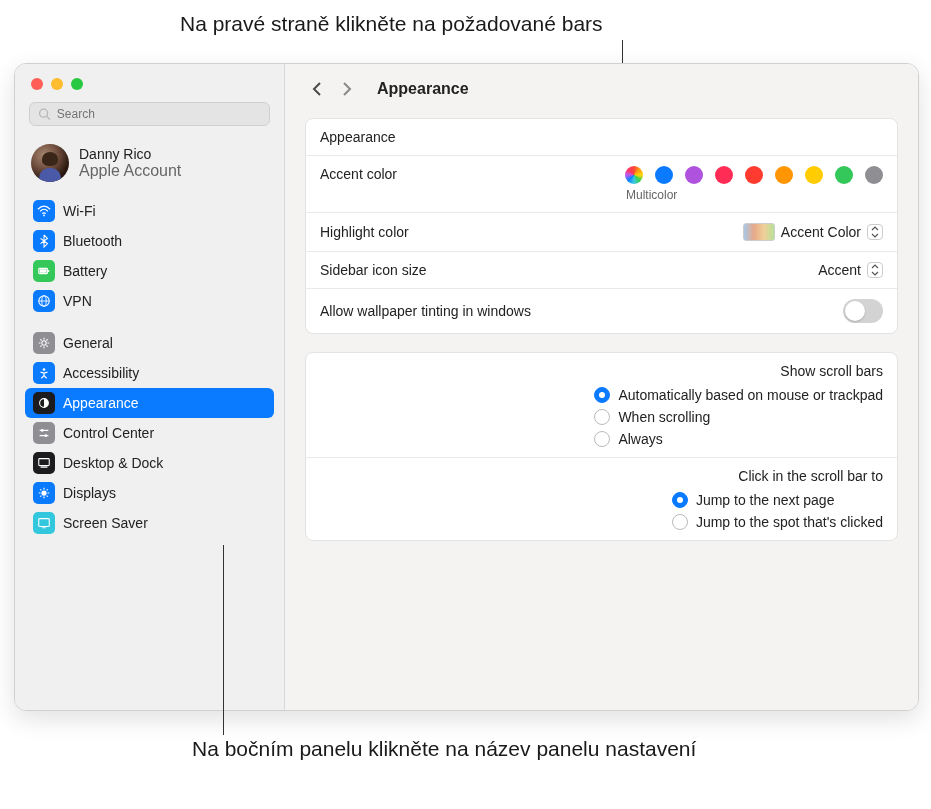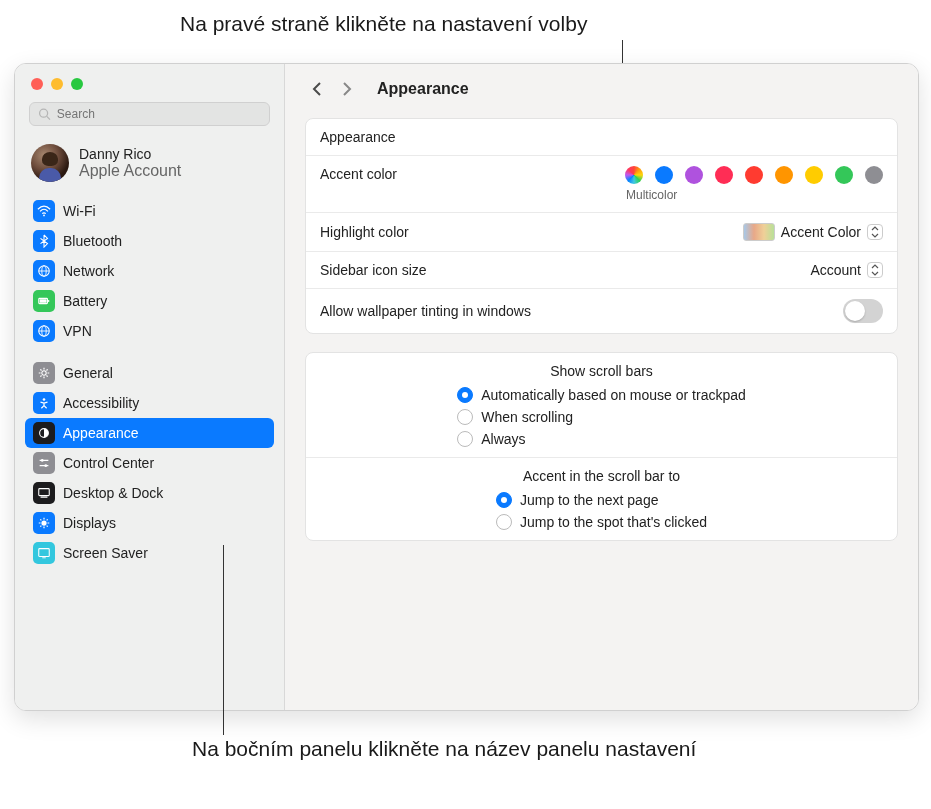--- a/index.html
+++ b/index.html
@@ -202,21 +202,21 @@
   display: flex;
   align-items: center;
   justify-content: space-between;
   padding: 10px 14px;
   border-bottom: 1px solid #eaeaea;
   font-size: 14px;
   color: #222;
 }
 .row:last-child { border-bottom: none; }
 .row-label { flex: 0 0 auto; }
-.row-stack { display: flex; flex-direction: column; align-items: center; gap: 6px; width: 100%; }
+.row-stack { display: flex; flex-direction: column; align-items: flex-end; gap: 6px; width: 100%; }
 .row-stack .row-label { margin-bottom: 2px; }
 
 .appearance-options {
   display: flex;
   gap: 18px;
 }
 .app-opt { display: flex; flex-direction: column; align-items: center; gap: 4px; }
 .app-thumb {
   width: 78px; height: 50px;
   border-radius: 6px;
@@ -314,21 +314,21 @@
   position: absolute;
   top: 4px; left: 4px;
   width: 6px; height: 6px;
   background: #fff;
   border-radius: 50%;
 }
 </style>
 </head>
 <body>
 
-<div class="callout-top">Na pravé straně klikněte na nastavení volby</div>
+<div class="callout-top">Na pravé straně klikněte na požadované bars</div>
 <div class="callout-line-top"></div>
 
 <div class="window">
   <div class="sidebar">
     <div class="traffic-lights">
       <div class="traffic-light tl-red"></div>
       <div class="traffic-light tl-yellow"></div>
       <div class="traffic-light tl-green"></div>
     </div>
     <div class="search-box">
@@ -358,30 +358,20 @@
         </div>
         <div class="sidebar-item">
           <div class="sidebar-icon ic-bluetooth">
               <svg viewBox="0 0 16 16">
                 <path d="M8 1 L12 5 L8 8 L12 11 L8 15 V1 M4 5 L8 8 M4 11 L8 8" fill="none" stroke="#fff" stroke-width="1.2"></path>
               </svg>
             </div>
           <span>Bluetooth</span>
         </div>
         <div class="sidebar-item">
-          <div class="sidebar-icon ic-network">
-              <svg viewBox="0 0 16 16">
-                <circle cx="8" cy="8" r="6" fill="none" stroke="#fff" stroke-width="1.2"></circle>
-                <ellipse cx="8" cy="8" rx="2.5" ry="6" fill="none" stroke="#fff" stroke-width="1"></ellipse>
-                <line x1="2" y1="8" x2="14" y2="8" stroke="#fff" stroke-width="1"></line>
-              </svg>
-            </div>
-          <span>Network</span>
-        </div>
-        <div class="sidebar-item">
           <div class="sidebar-icon ic-battery">
               <svg viewBox="0 0 16 16">
                 <rect x="2" y="5" width="10" height="6" rx="1" fill="none" stroke="#fff" stroke-width="1.2"></rect>
                 <rect x="12.5" y="7" width="1.5" height="2" fill="#fff"></rect>
                 <rect x="3" y="6" width="8" height="4" fill="#fff"></rect>
               </svg>
             </div>
           <span>Battery</span>
         </div>
         <div class="sidebar-item">
@@ -514,21 +504,21 @@
                 </svg>
                 <svg viewBox="0 0 8 6">
                   <path d="M1 2 L4 5 L7 2" fill="none" stroke="#555" stroke-width="1.2"></path>
                 </svg>
               </div>
           </div>
         </div>
         <div class="row">
           <div class="row-label">Sidebar icon size</div>
           <div class="select-ctl">
-            <span>Account</span>
+            <span>Accent</span>
             <div class="dd-box">
                 <svg viewBox="0 0 8 6">
                   <path d="M1 4 L4 1 L7 4" fill="none" stroke="#555" stroke-width="1.2"></path>
                 </svg>
                 <svg viewBox="0 0 8 6">
                   <path d="M1 2 L4 5 L7 2" fill="none" stroke="#555" stroke-width="1.2"></path>
                 </svg>
               </div>
           </div>
         </div>
@@ -553,21 +543,21 @@
                 </div>
               <div class="radio-opt">
                   <div class="radio"></div>
                   <span>Always</span>
                 </div>
             </div>
           </div>
         </div>
         <div class="row">
           <div class="row-stack">
-            <div class="row-label">Accent in the scroll bar to</div>
+            <div class="row-label">Click in the scroll bar to</div>
             <div class="radio-group">
               <div class="radio-opt">
                   <div class="radio checked"></div>
                   <span>Jump to the next page</span>
                 </div>
               <div class="radio-opt">
                   <div class="radio"></div>
                   <span>Jump to the spot that's clicked</span>
                 </div>
             </div>

